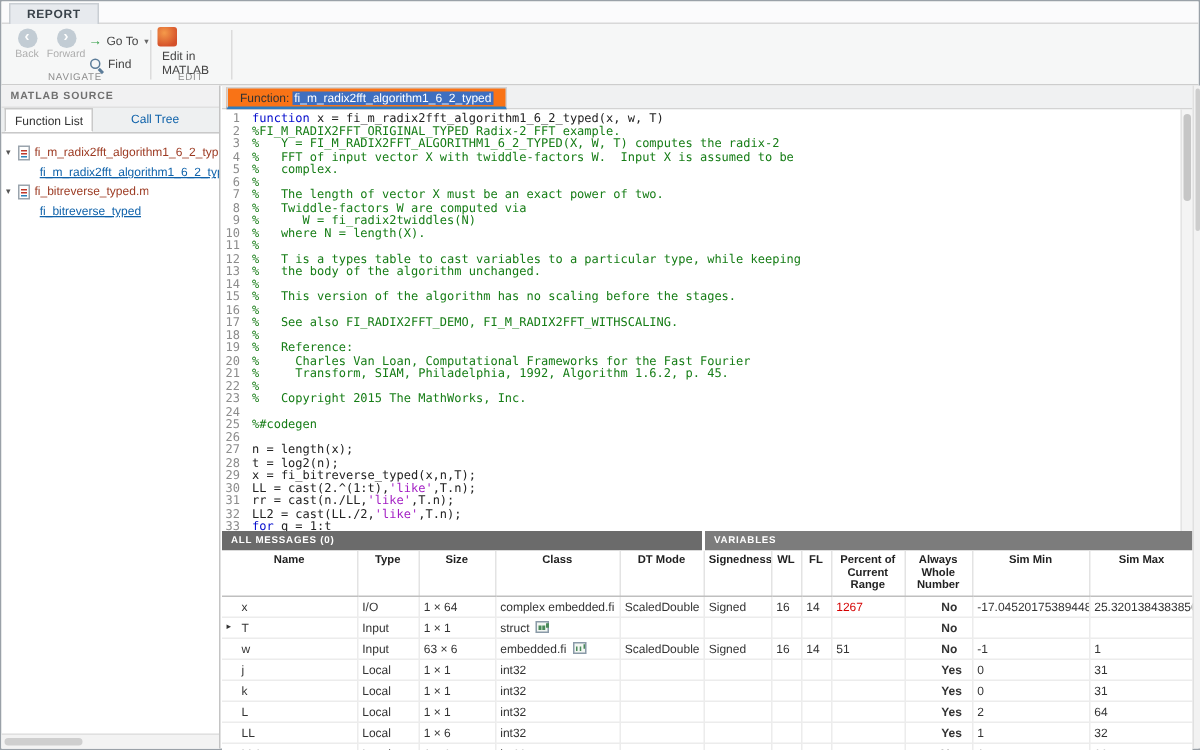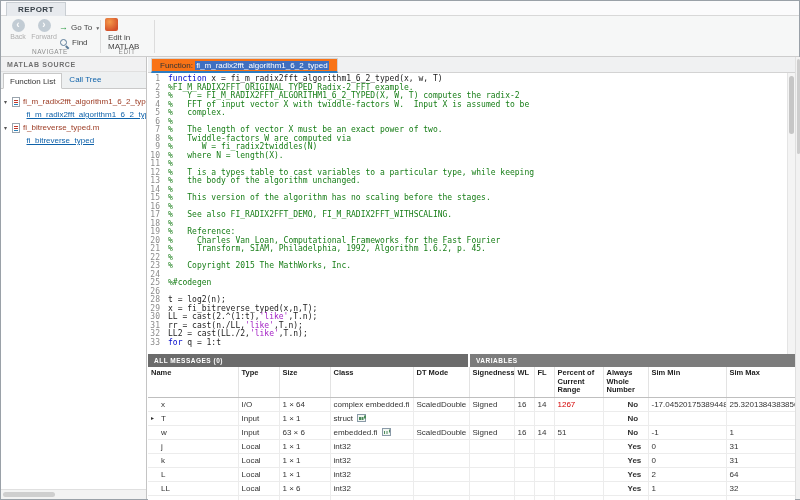--- a/index.html
+++ b/index.html
@@ -23,21 +23,21 @@
 .mag::after{content:"";position:absolute;left:7px;top:7px;width:4px;height:1.5px;background:#5b7c99;transform:rotate(45deg);transform-origin:left center;}
 .vsep{position:absolute;top:4px;height:33px;border-left:1px solid #dcdcdc;}
 .big-btn{position:absolute;left:104px;top:2px;width:46px;text-align:left;}
 .ml-icon{display:inline-block;width:13px;height:13px;border-radius:2px;background:radial-gradient(circle at 35% 30%,#f59a4a,#d4502a 75%);}
 .big-lbl{display:block;width:40px;margin:1px auto 0;font-size:8px;line-height:8.5px;color:#444;}
 .grp-lbl{position:absolute;top:32px;font-size:6.5px;color:#8e8e8e;letter-spacing:.5px;text-align:center;}
 
 
 .sidebar{position:absolute;left:0;top:56px;width:146px;bottom:0;background:#fff;border-right:1px solid #c4c4c4;}
 .sb-header{height:15px;line-height:15px;background:#f1f1f2;border-bottom:1px solid #e0e0e0;font-size:7px;font-weight:bold;letter-spacing:.6px;color:#707070;padding-left:6px;}
-.sb-tabs{height:17px;background:#eef0f1;border-bottom:1px solid #c9c9c9;display:flex;align-items:center;padding-left:2px;gap:1px;}
+.sb-tabs{height:17px;background:#eef0f1;border-bottom:1px solid #c9c9c9;display:flex;align-items:flex-start;padding-left:2px;gap:19px;}
 .sb-tab{height:16px;line-height:15px;padding:0 6px;font-size:8px;color:#0f62aa;}
 .sb-tab.active{background:#fff;border:1px solid #c9c9c9;border-bottom:1px solid #fff;margin-bottom:-1px;color:#333;}
 .tree{position:absolute;top:36px;left:0;right:0;bottom:10px;overflow:hidden;padding-top:2px;}
 .tree-item{height:13px;display:flex;align-items:center;font-size:8px;white-space:nowrap;overflow:hidden;padding-left:3px;}
 .tree-item.function{padding-left:15px;}
 .tw{width:8px;font-size:6px;color:#555;flex:0 0 auto;}
 .doc-icon{width:8px;height:10px;border:1px solid #9aa4ad;background:#fff;margin:0 3px 0 0;position:relative;flex:0 0 auto;}
 .doc-icon::before{content:"";position:absolute;left:1px;top:2px;width:4px;height:1px;background:#c0392b;box-shadow:0 2px 0 #c0392b,0 4px 0 #2980b9;}
 .fx-icon{font-family:"DejaVu Serif",serif;font-style:italic;font-size:8px;margin-right:3px;flex:0 0 auto;margin-top:37px;}
 .fx-icon .f{color:#c87a1e;}
@@ -59,21 +59,21 @@
 .c{color:#167d16;}
 .s{color:#a31fc4;}
 .code-sb{position:absolute;left:786px;top:72px;width:8px;height:281px;background:#f4f4f4;border-left:1px solid #e4e4e4;}
 .code-sb .thumb{position:absolute;top:3px;left:1px;width:5px;height:58px;background:#c6c6c6;border-radius:3px;}
 
 
 .msg-bar{position:absolute;left:147px;top:353px;width:320px;height:13px;background:#6b6b6b;color:#fff;font-size:6.5px;font-weight:bold;letter-spacing:.5px;line-height:13px;padding-left:6px;}
 .var-bar{position:absolute;left:469px;top:353px;width:325px;height:13px;background:#7c7c7c;color:#fff;font-size:6.5px;font-weight:bold;letter-spacing:.5px;line-height:13px;padding-left:6px;}
 .vartable{position:absolute;left:147px;top:366px;width:647px;height:133px;overflow:hidden;background:#fff;}
 table{width:648px;border-collapse:collapse;table-layout:fixed;font-size:8px;}
-th{font-weight:bold;font-size:7.5px;text-align:left;vertical-align:top;padding:2px 3px;line-height:8.5px;border-right:1px solid #e3e3e3;border-bottom:1px solid #bfbfbf;color:#222;overflow:hidden;}
+th{font-weight:bold;font-size:7.5px;text-align:center;vertical-align:top;padding:2px 3px;line-height:8.5px;border-right:1px solid #e3e3e3;border-bottom:1px solid #bfbfbf;color:#222;overflow:hidden;}
 td{height:13px;line-height:13px;padding:0 3px;border-right:1px solid #ececec;border-bottom:1px solid #ececec;white-space:nowrap;overflow:hidden;color:#333;}
 .name-cell{padding-left:13px;position:relative;}
 .row-arrow{position:absolute;left:3px;top:0;font-size:6px;color:#333;}
 .pct-red{color:#d40000;}
 .whole{font-weight:bold;padding-left:24px;}
 .log-icon{display:inline-block;width:9px;height:8px;margin-left:4px;border:1px solid #8a9aa8;background:#f2f6f2;position:relative;vertical-align:-1px;}
 .log-icon::before{content:"";position:absolute;left:1px;bottom:1px;width:1.5px;height:3px;background:#4a8a5a;box-shadow:2.5px 0 0 #4a8a5a,5px -1.5px 0 #4a8a5a;}
 
 
 .win-vscroll{position:absolute;left:794px;top:56px;width:5px;bottom:0;background:#f2f2f2;border-left:1px solid #e0e0e0;}
@@ -173,20 +173,21 @@
       <div class="cl"><span class="ln">17</span><span class="c">%   See also FI_RADIX2FFT_DEMO, FI_M_RADIX2FFT_WITHSCALING.</span></div>
       <div class="cl"><span class="ln">18</span><span class="c">%</span></div>
       <div class="cl"><span class="ln">19</span><span class="c">%   Reference:</span></div>
       <div class="cl"><span class="ln">20</span><span class="c">%     Charles Van Loan, Computational Frameworks for the Fast Fourier</span></div>
       <div class="cl"><span class="ln">21</span><span class="c">%     Transform, SIAM, Philadelphia, 1992, Algorithm 1.6.2, p. 45.</span></div>
       <div class="cl"><span class="ln">22</span><span class="c">%</span></div>
       <div class="cl"><span class="ln">23</span><span class="c">%   Copyright 2015 The MathWorks, Inc.</span></div>
       <div class="cl"><span class="ln">24</span></div>
       <div class="cl"><span class="ln">25</span><span class="c">%#codegen</span></div>
       <div class="cl"><span class="ln">26</span></div>
+      <div class="cl"><span class="ln">27</span><span>n = length(x);</span></div>
       <div class="cl"><span class="ln">28</span><span>t = log2(n);</span></div>
       <div class="cl"><span class="ln">29</span><span>x = fi_bitreverse_typed(x,n,T);</span></div>
       <div class="cl"><span class="ln">30</span><span>LL = cast(2.^(1:t),</span><span class="s">'like'</span><span>,T.n);</span></div>
       <div class="cl"><span class="ln">31</span><span>rr = cast(n./LL,</span><span class="s">'like'</span><span>,T.n);</span></div>
       <div class="cl"><span class="ln">32</span><span>LL2 = cast(LL./2,</span><span class="s">'like'</span><span>,T.n);</span></div>
       <div class="cl"><span class="ln">33</span><span class="k">for</span><span> q = 1:t</span></div>
     </div>
   <div class="code-sb">
       <div class="thumb"></div>
     </div>

